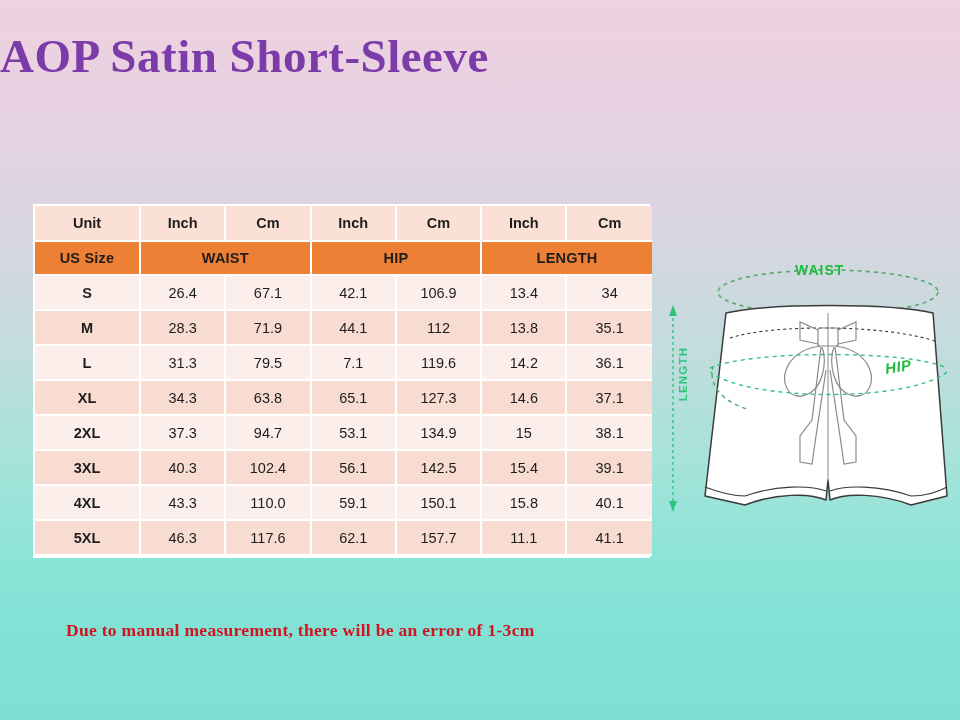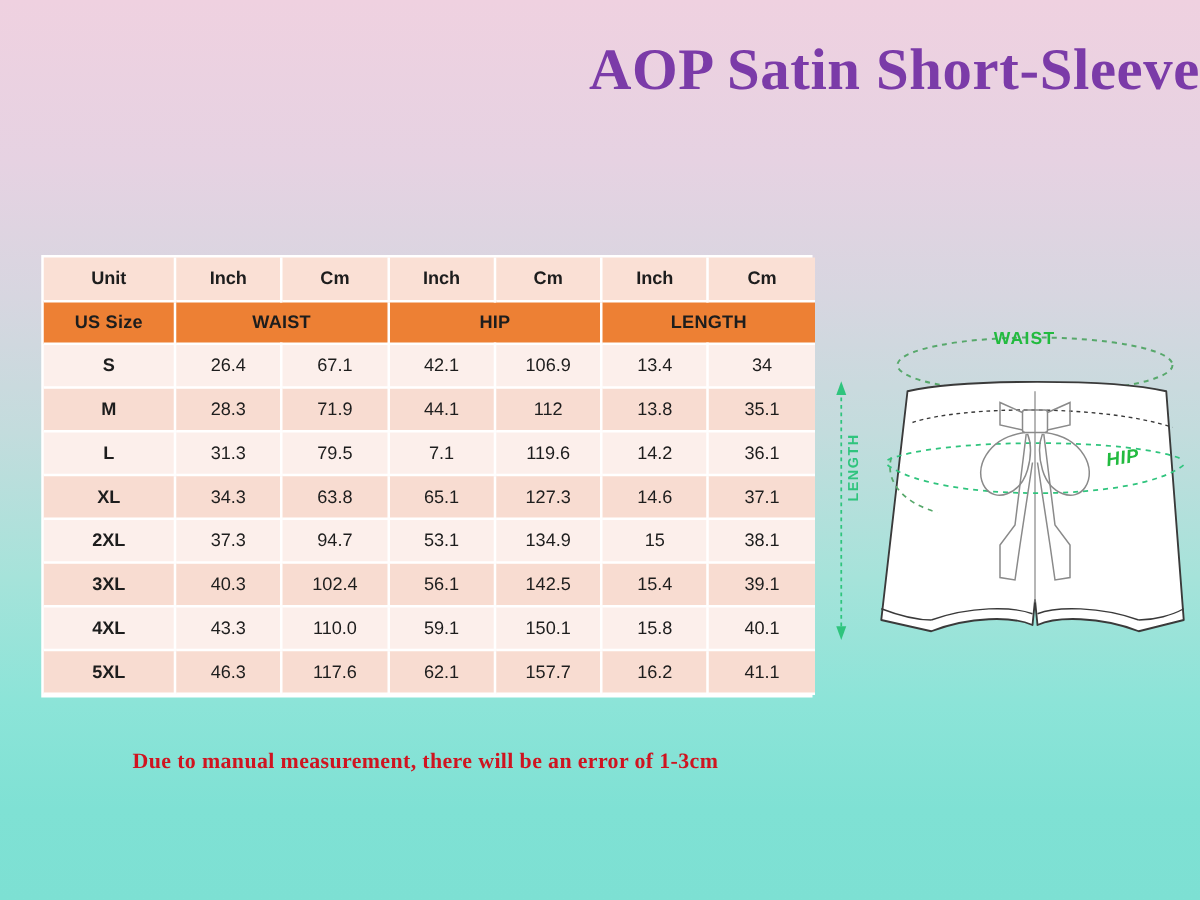--- a/index.html
+++ b/index.html
@@ -23,21 +23,21 @@
         #7de0d3 100%);
     position: relative;
   }
 
   
   .title-block {
     position: absolute;
     top: 28px;
     left: 0;
     width: 960px;
-    text-align: right;
+    text-align: left;
   }
   .title-line {
     font-family: "Liberation Serif", serif;
     font-weight: bold;
     font-size: 47px;
     line-height: 57px;
     color: #7b3ba8;
     letter-spacing: 0.5px;
   }
 
@@ -90,27 +90,26 @@
   td.size-label { font-weight: bold; font-size: 16px; }
 
   
   col.c-size { width: 105px; }
   col.c-num  { width: 85.3px; }
 
   
   .disclaimer {
     position: absolute;
     left: 66px;
-    top: 598px;
+    top: 620px;
     font-family: "Liberation Serif", serif;
     font-weight: bold;
     font-size: 17.5px;
     color: #cf1420;
     letter-spacing: 0.3px;
-    margin-left: 40px;
   }
 
   
   .diagram {
     position: absolute;
     left: 660px;
     top: 250px;
     width: 300px;
     height: 290px;
   }
@@ -245,21 +244,21 @@
         <td>150.1</td>
         <td>15.8</td>
         <td>40.1</td>
       </tr>
       <tr class="row-even">
         <td class="size-label">5XL</td>
         <td>46.3</td>
         <td>117.6</td>
         <td>62.1</td>
         <td>157.7</td>
-        <td>16.2</td>
+        <td>11.1</td>
         <td>41.1</td>
       </tr>
     </tbody>
   </table>
 </div>
 
 <div class="disclaimer">Due to manual measurement, there will be an error of 1-3cm</div>
 
 <div class="diagram">
   <svg width="300" height="290" viewBox="0 0 300 290">

